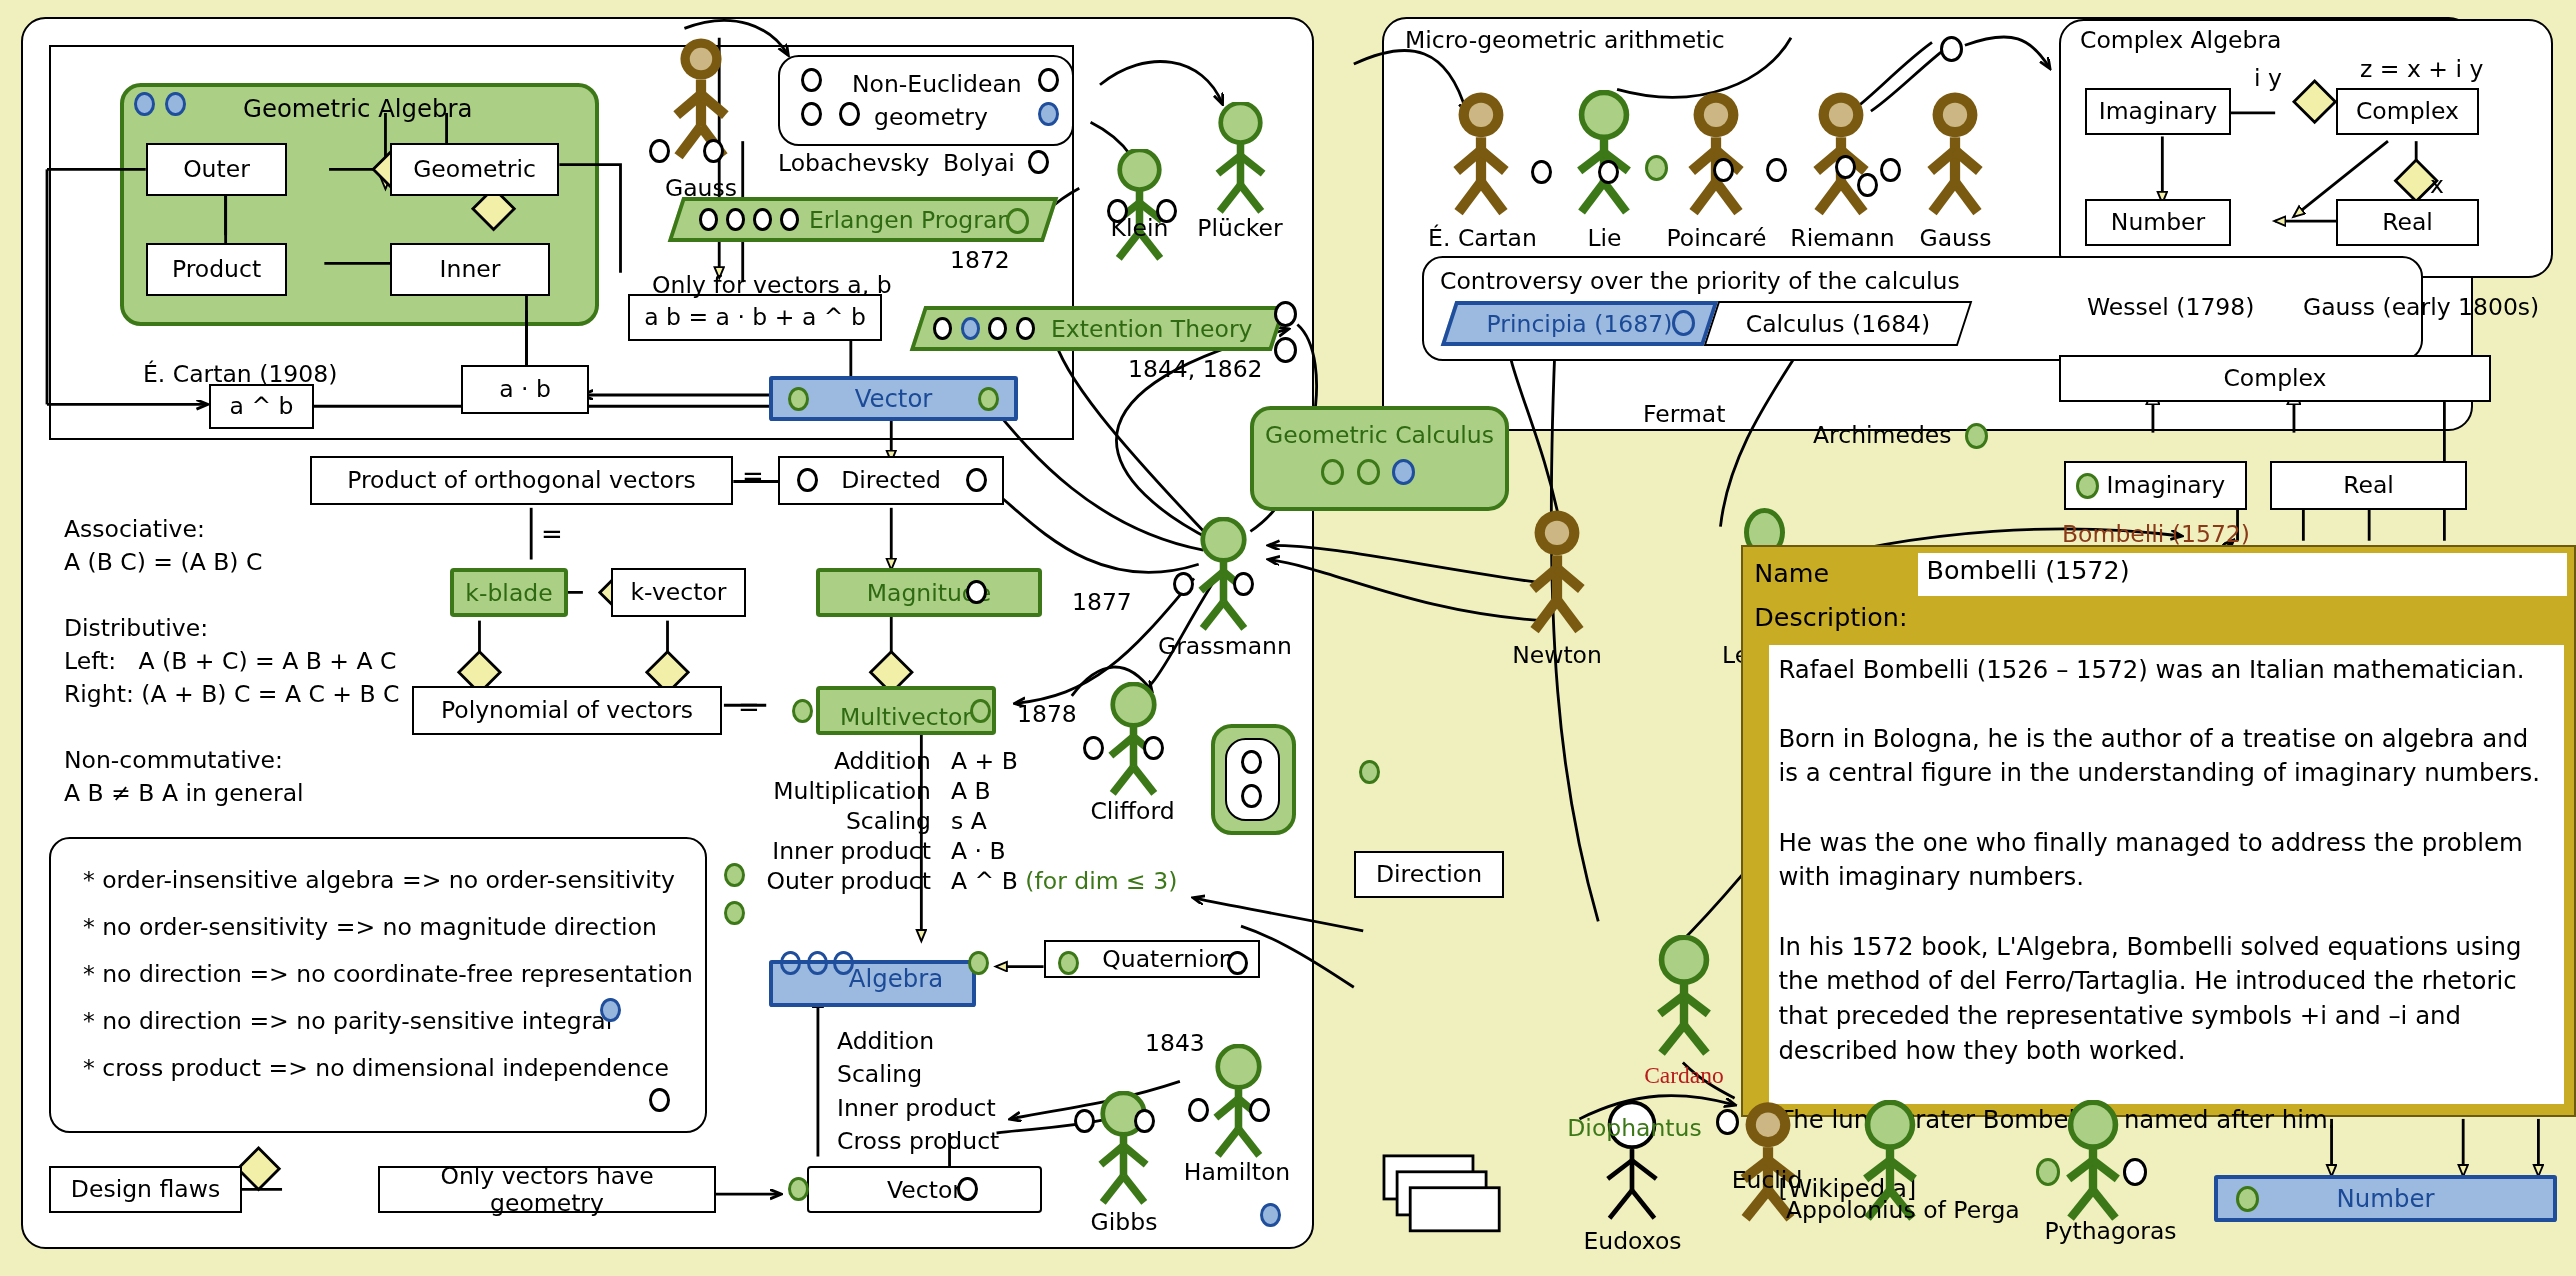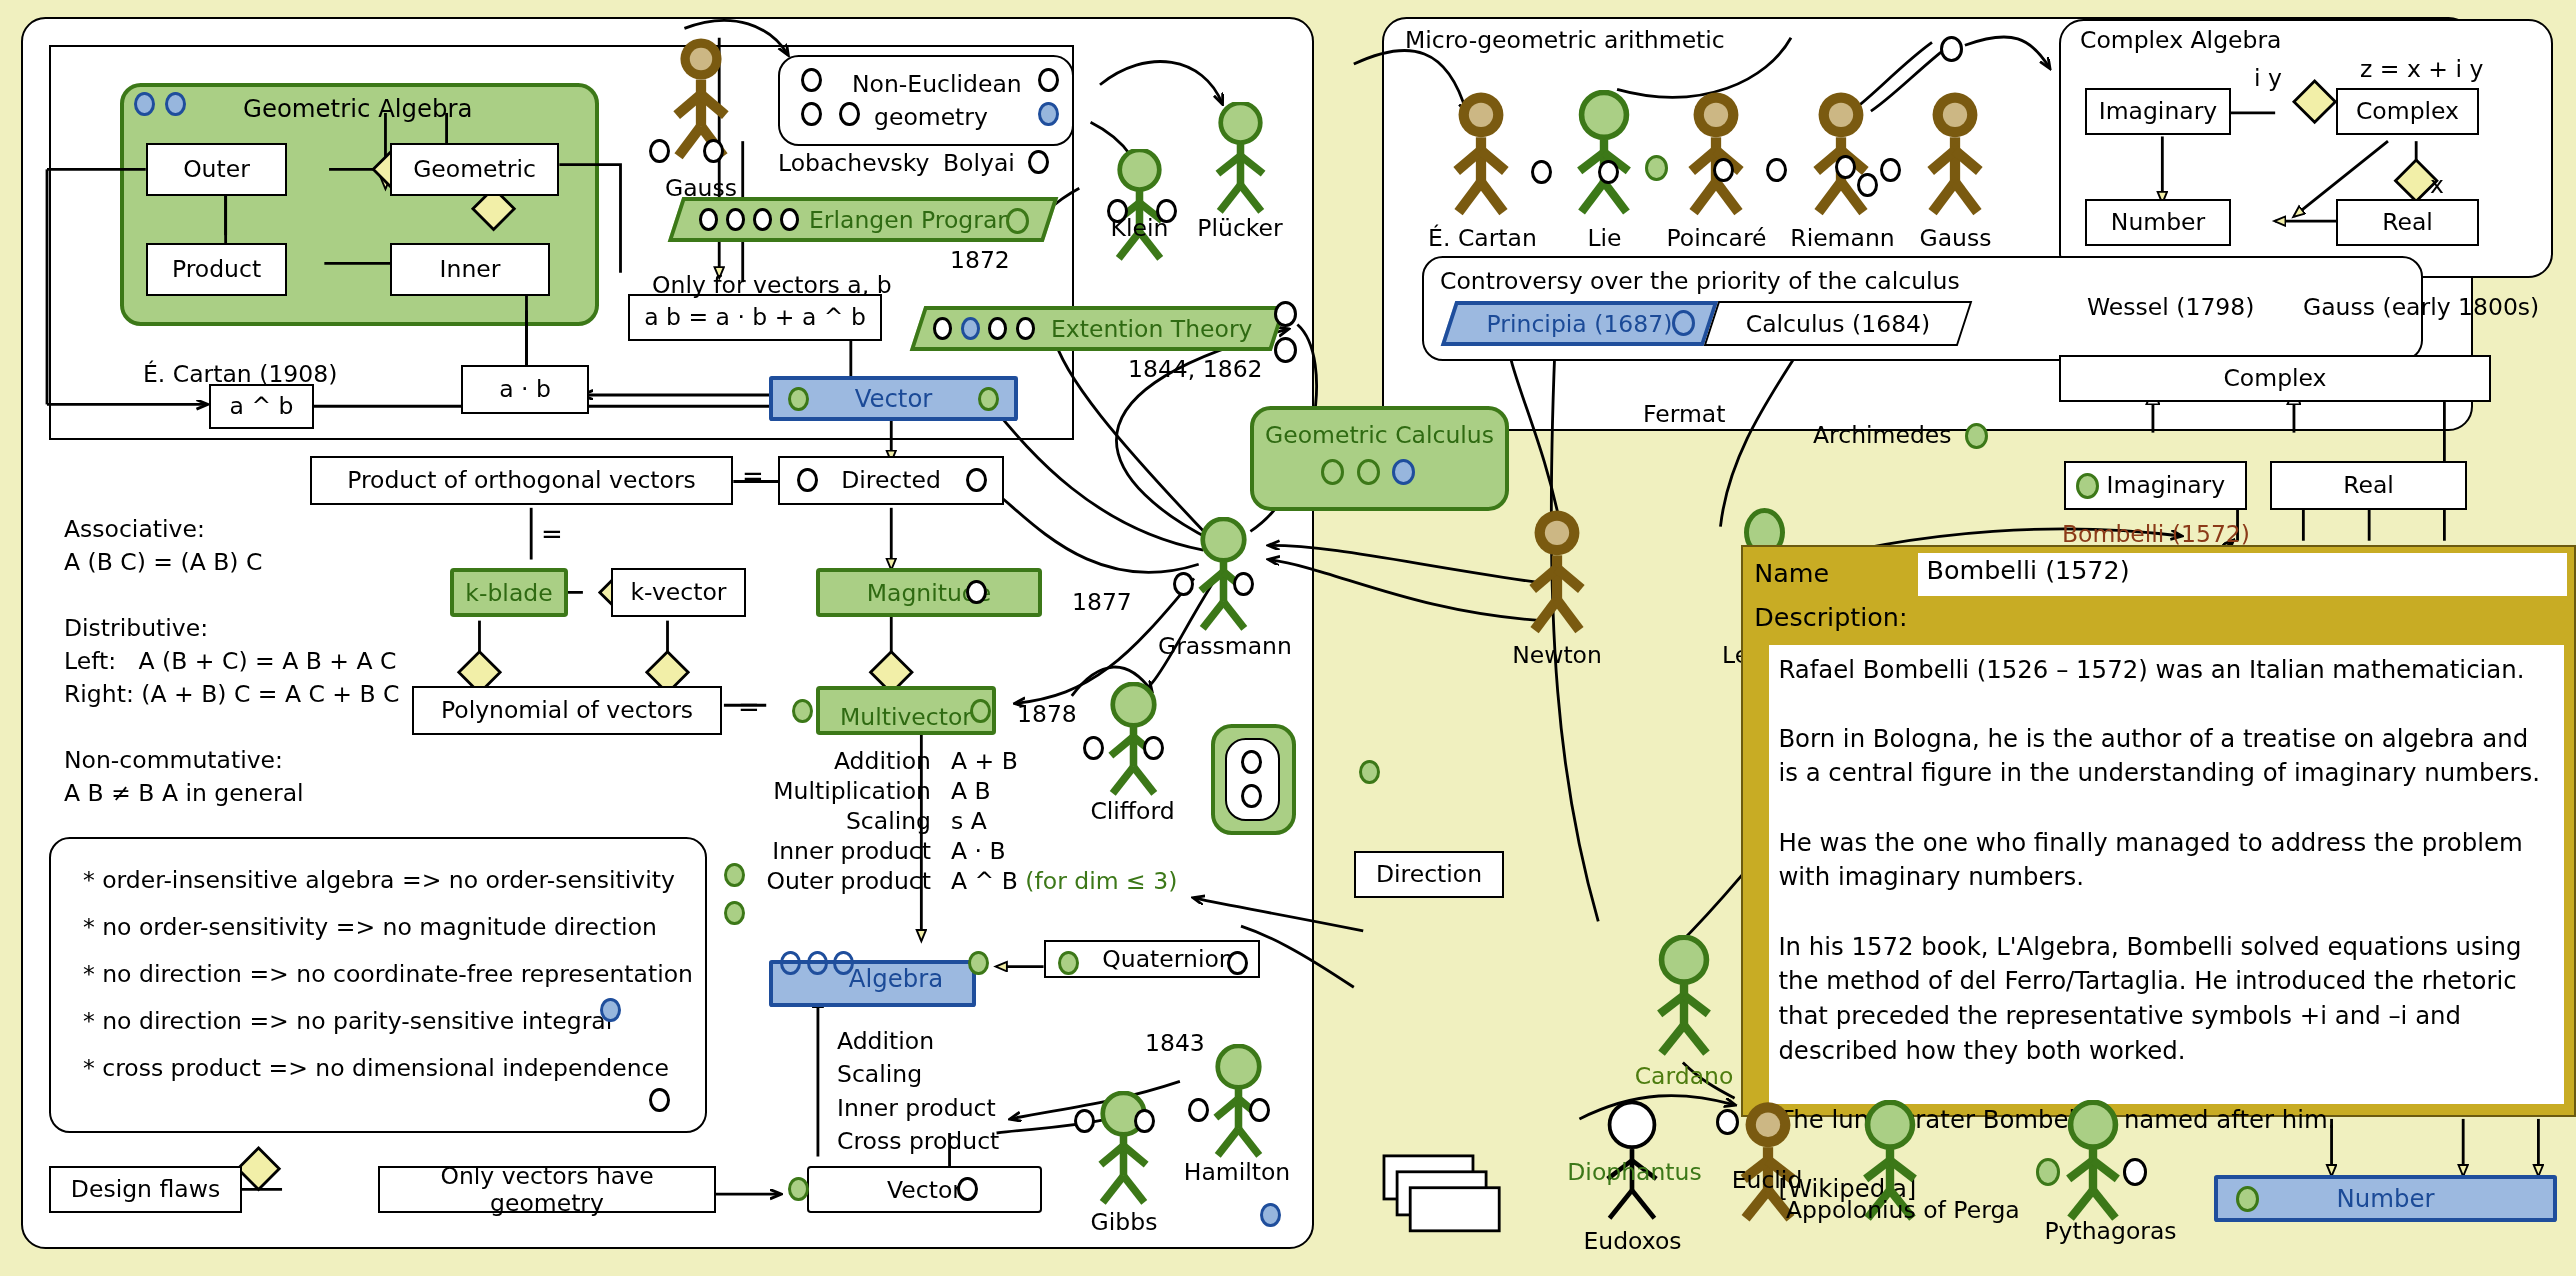--- a/index.html
+++ b/index.html
@@ -692,22 +692,22 @@
 <div class="fig" style="left:1641px;top:935px;z-index:6;">
   <svg width="86" height="128" viewBox="0 0 92 136">
     <circle cx="46" cy="26" r="24" fill="#aacf85" stroke="#3c7818" stroke-width="6"></circle>
     <line x1="46" y1="52" x2="46" y2="96" stroke="#3c7818" stroke-width="9"></line>
     <line x1="46" y1="64" x2="20" y2="84" stroke="#3c7818" stroke-width="9"></line>
     <line x1="46" y1="64" x2="72" y2="84" stroke="#3c7818" stroke-width="9"></line>
     <line x1="46" y1="96" x2="22" y2="126" stroke="#3c7818" stroke-width="9"></line>
     <line x1="46" y1="96" x2="70" y2="126" stroke="#3c7818" stroke-width="9"></line>
   </svg>
 </div>
-<div class="figname" style="left:1622px;top:1062px;width:124px;color:#4d7c0f;z-index:7;">Cardano</div>
-<div class="figname" style="left:1551px;top:1114px;width:167px;color:#3c7818;z-index:7;margin-top:44px;">Diophantus</div>
+<div class="figname" style="left:1622px;top:1062px;width:124px;color:#b91c1c;z-index:7;font-family:Liberation Serif, serif;">Cardano</div>
+<div class="figname" style="left:1551px;top:1114px;width:167px;color:#3c7818;z-index:7;">Diophantus</div>
 
 <div class="fig" style="left:1589px;top:1100px;z-index:6;">
   <svg width="86" height="128" viewBox="0 0 92 136">
     <circle cx="46" cy="26" r="24" fill="#fff" stroke="#000" stroke-width="4"></circle>
     <line x1="46" y1="52" x2="46" y2="96" stroke="#000" stroke-width="5"></line>
     <line x1="46" y1="64" x2="20" y2="84" stroke="#000" stroke-width="5"></line>
     <line x1="46" y1="64" x2="72" y2="84" stroke="#000" stroke-width="5"></line>
     <line x1="46" y1="96" x2="22" y2="126" stroke="#000" stroke-width="5"></line>
     <line x1="46" y1="96" x2="70" y2="126" stroke="#000" stroke-width="5"></line>
   </svg>

